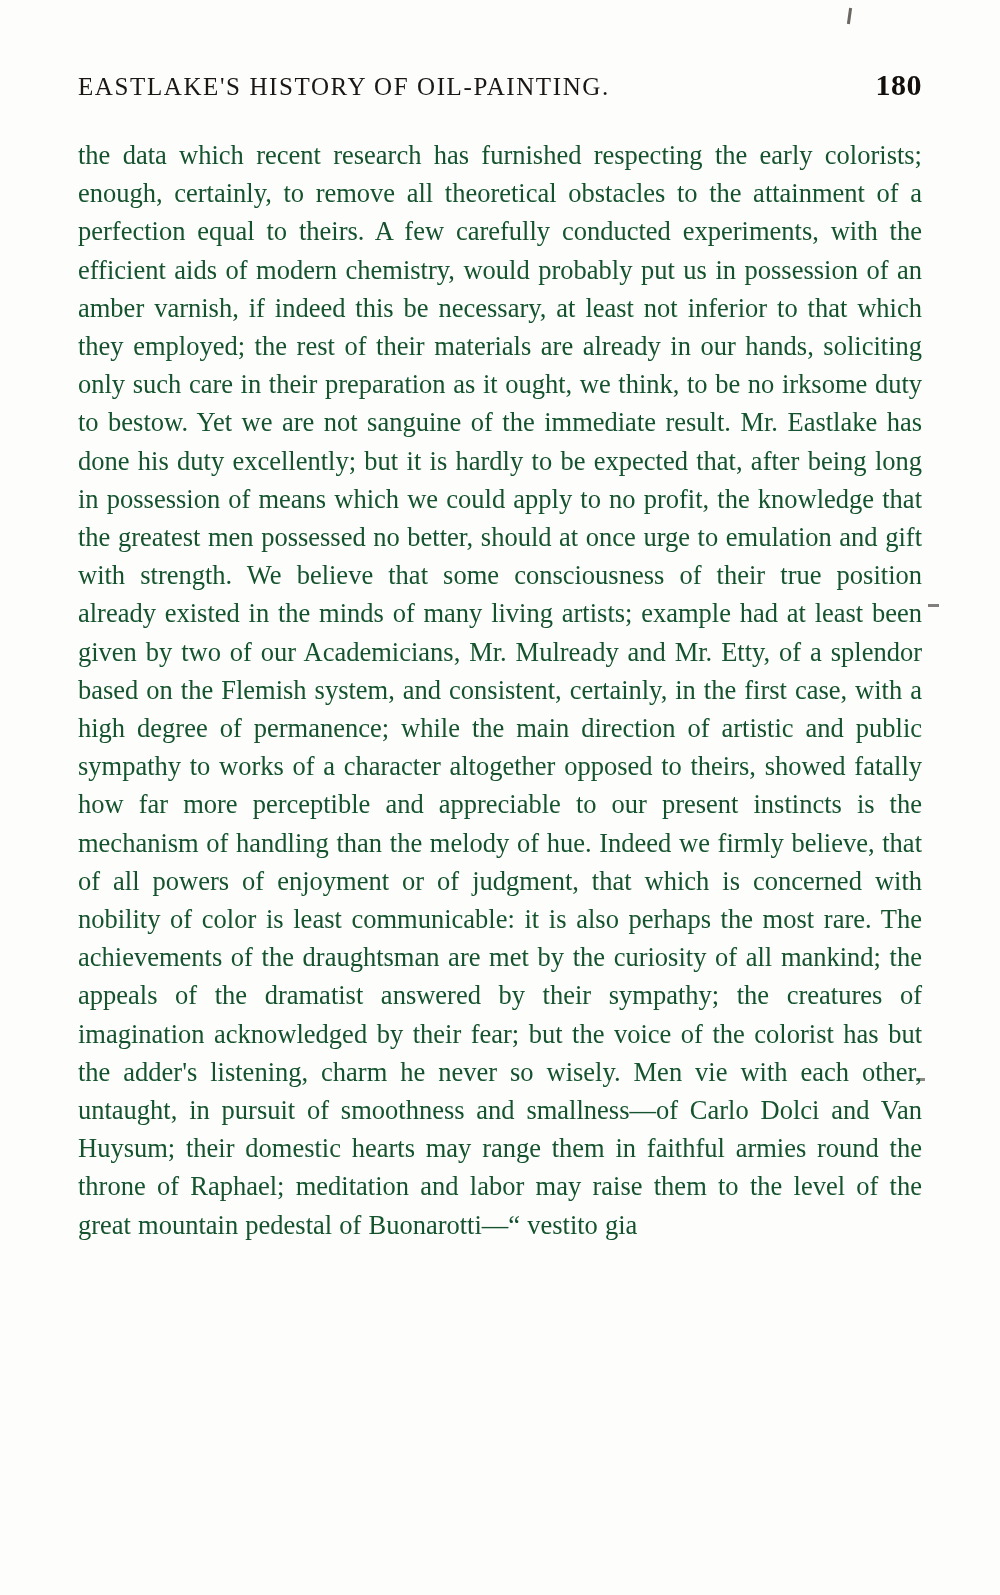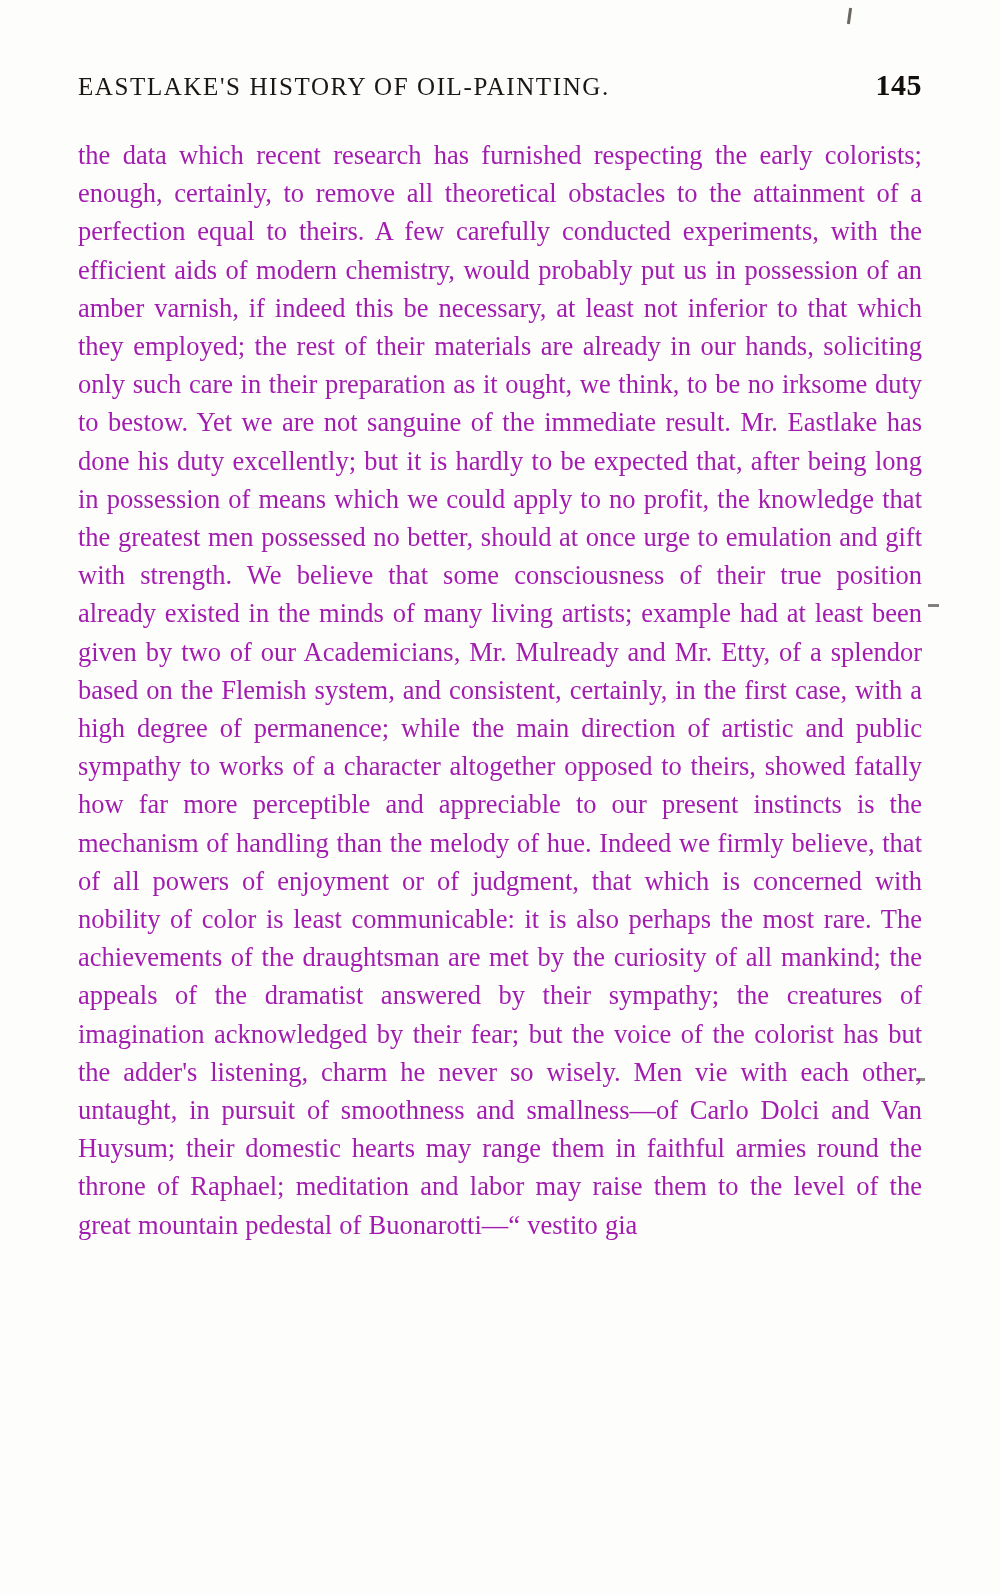--- a/index.html
+++ b/index.html
@@ -42,21 +42,21 @@
   }
   .body-text {
     position: absolute;
     top: 136px;
     left: 78px;
     width: 844px;
     font-size: 26.5px;
     line-height: 38.2px;
     text-align: justify;
     text-justify: inter-word;
-    color: #a21caf;
+    color: #14532d;
     word-spacing: 0.5px;
   }
   .body-text p {
     margin: 0;
     text-indent: 0;
   }
   .mark-top {
     position: absolute;
     top: 8px;
     left: 848px;
@@ -89,20 +89,20 @@
 <body>
 
 <div class="page">
 
   <div class="mark-top"></div>
   <div class="mark-mid"></div>
   <div class="mark-mid2"></div>
 
   <div class="header">
     <div class="running-title">EASTLAKE'S HISTORY OF OIL-PAINTING.</div>
-    <div class="page-number">145</div>
+    <div class="page-number">180</div>
   </div>
 
   <div class="body-text">
     <p>the data which recent research has furnished respecting the early colorists; enough, certainly, to remove all theoretical obstacles to the attainment of a perfection equal to theirs. A few carefully conducted experiments, with the efficient aids of modern chemistry, would probably put us in possession of an amber varnish, if indeed this be necessary, at least not inferior to that which they employed; the rest of their materials are already in our hands, soliciting only such care in their preparation as it ought, we think, to be no irksome duty to bestow.    Yet we are not sanguine of the immediate result.    Mr. Eastlake has done his duty excellently; but it is hardly to be expected that, after being long in possession of means which we could apply to no profit, the knowledge that the greatest men possessed no better, should at once urge to emulation and gift with strength.    We believe that some consciousness of their true position already existed in the minds of many living artists; example had at least been given by two of our Academicians, Mr. Mulready and Mr. Etty, of a splendor based on the Flemish system, and consistent, certainly, in the first case, with a high degree of permanence; while the main direction of artistic and public sympathy to works of a character altogether opposed to theirs, showed fatally how far more perceptible and appreciable to our present instincts is the mechanism of handling than the melody of hue.    Indeed we firmly believe, that of all powers of enjoyment or of judgment, that which is concerned with nobility of color is least communicable: it is also perhaps the most rare.    The achievements of the draughtsman are met by the curiosity of all mankind; the appeals of the dramatist answered by their sympathy; the creatures of imagination acknowledged by their fear; but the voice of the colorist has but the adder's listening, charm he never so wisely.    Men vie with each other, untaught, in pursuit of smoothness and smallness—of Carlo Dolci and Van Huysum; their domestic hearts may range them in faithful armies round the throne of Raphael; meditation and labor may raise them to the level of the great mountain pedestal of Buonarotti—“ vestito gia</p>
   </div>
 
 </div>
 
 </body></html>

